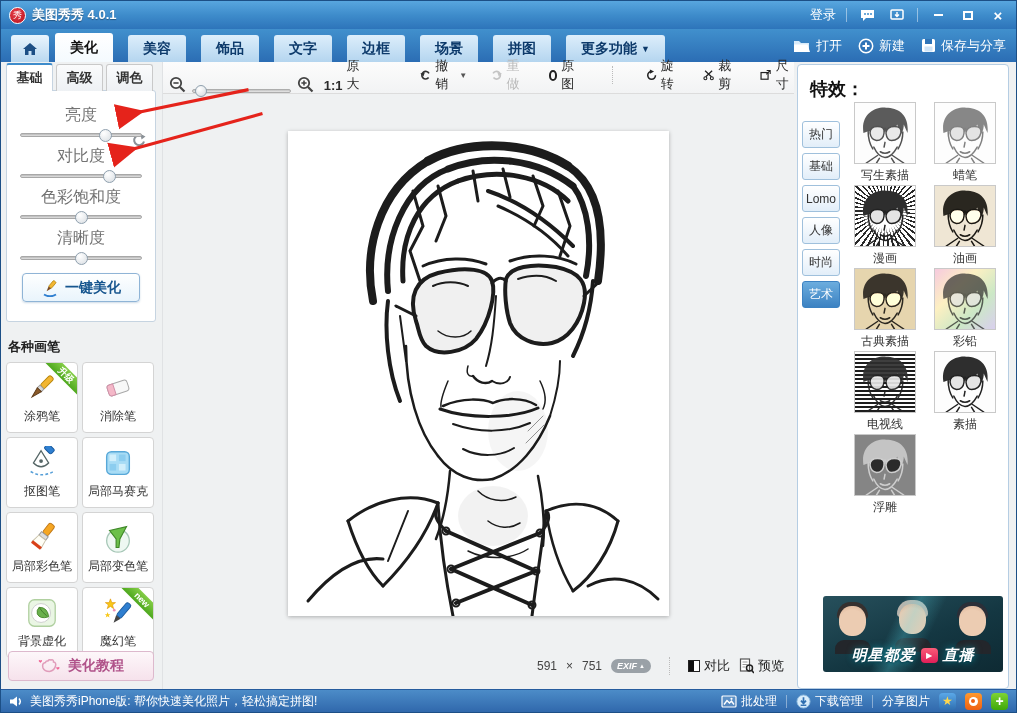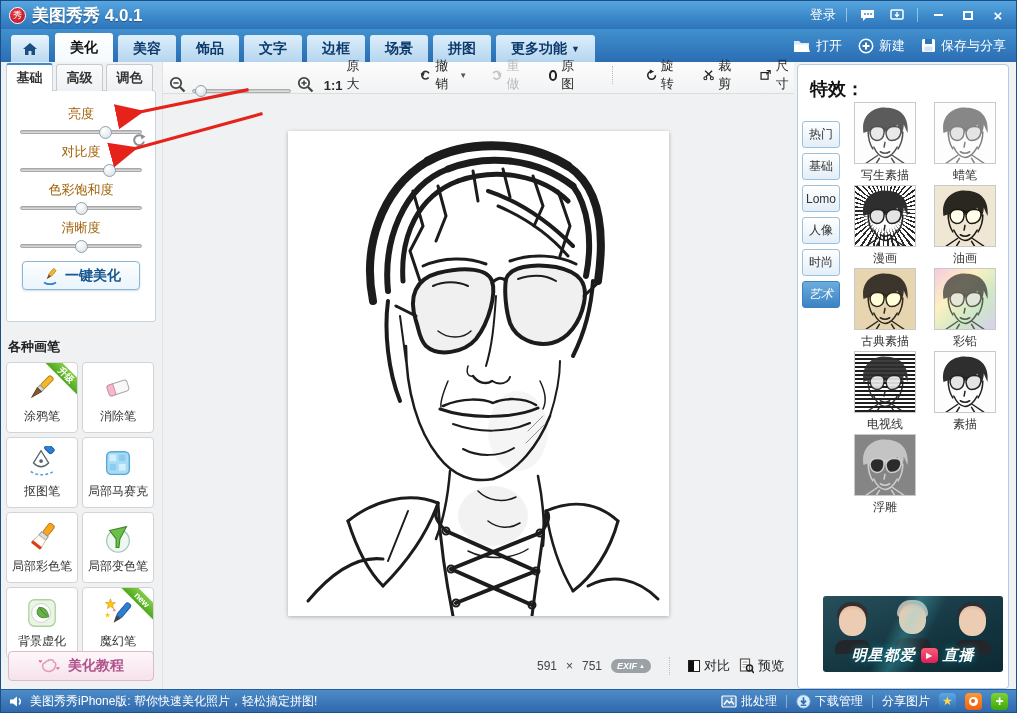--- a/index.html
+++ b/index.html
@@ -8,51 +8,51 @@
     position:relative; width:1017px; height:713px; overflow:hidden;
     font-family:"Liberation Sans","DejaVu Sans",sans-serif;
     background:#eff1f2; border:1px solid #1c4f86;
   }
   
   .titlebar{position:absolute;top:0;left:0;right:0;height:28px;
     background:linear-gradient(#58a6df,#3e8ccb 50%,#2d74ba);
     display:flex;align-items:center;padding:0 8px;color:#fff;}
   .logo{width:17px;height:17px;border-radius:50%;background:radial-gradient(circle at 40% 35%,#e8404a,#b50f1d);
     border:1px solid #fff;color:#fff;font-size:9px;display:flex;align-items:center;justify-content:center;margin-right:6px;}
-  .app-title{font-size:17px;font-weight:bold;text-shadow:0 1px 1px rgba(0,0,0,.35);}
+  .app-title{font-size:13px;font-weight:bold;text-shadow:0 1px 1px rgba(0,0,0,.35);}
   .tb-right{margin-left:auto;display:flex;align-items:center;gap:10px;font-size:13px;}
   .tb-sep{width:1px;height:14px;background:rgba(255,255,255,.45);}
   .win-btn{width:20px;height:18px;display:flex;align-items:center;justify-content:center;cursor:pointer;}
   .min-glyph{width:9px;height:2px;background:#fff;}
   .max-glyph{width:10px;height:9px;border:2px solid #fff;}
   .close-glyph{font-size:15px;font-weight:bold;line-height:1;}
   
   .tabbar{position:absolute;top:28px;left:0;right:0;height:33px;
     background:linear-gradient(#4190cd,#2b6db4);display:flex;align-items:flex-end;padding-left:10px;}
   .home-tab{width:38px;height:27px;margin-right:6px;border-radius:3px 3px 0 0;
     background:linear-gradient(#eaf5fd,#b9d8f0);display:flex;align-items:center;justify-content:center;cursor:pointer;}
-  .tab{height:27px;padding:0 15px;margin-right:5px;border-radius:3px 3px 0 0;
+  .tab{height:27px;padding:0 15px;margin-right:15px;border-radius:3px 3px 0 0;
     background:linear-gradient(#ddeefb,#b4d5ef);color:#0d3a6b;font-size:14px;font-weight:bold;
     display:flex;align-items:center;cursor:pointer;}
   .tab.active{background:linear-gradient(#ffffff,#f4fafe);color:#111;height:29px;}
   .tab .caret{font-size:9px;margin-left:4px;color:#0d3a6b;}
   .nav-actions{position:absolute;right:10px;top:0;height:33px;display:flex;align-items:center;gap:16px;color:#fff;font-size:13px;}
   .nav-act{display:flex;align-items:center;gap:5px;cursor:pointer;}
   
   .content{position:absolute;top:61px;left:0;right:0;height:629px;background:#eff1f2;display:flex;}
   
   .left-col{width:162px;position:relative;border-right:1px solid #e0e2e4;padding:2px 0 0 5px;}
   .adjust-box{position:relative;width:150px;height:232px;background:#fff;border:1px solid #c6d4e1;border-radius:0 3px 3px 3px;margin-top:26px;}
   .left-tabs{position:absolute;top:2px;left:5px;display:flex;z-index:3;}
   .ltab{width:47px;height:27px;border:1px solid #c9c9c9;border-bottom:none;border-radius:3px 3px 0 0;
     background:linear-gradient(#fafbfc,#eef1f4);font-size:13px;font-weight:bold;color:#333;
     display:flex;align-items:center;justify-content:center;margin-right:3px;cursor:pointer;}
   .ltab.active{background:#fff;border-color:#c6d4e1;border-top:2px solid #3e8ccb;height:28px;margin-top:-1px;}
   .slider-row{position:relative;margin-top:9px;}
-  .slider-label{text-align:center;font-size:13px;color:#a16207;}
+  .slider-label{text-align:center;font-size:16px;color:#737373;}
   .slider-track{position:relative;width:122px;height:4px;margin:7px auto 0;
     background:linear-gradient(#b8b8b8,#e2e2e2);border-radius:2px;border:1px solid #a8a8a8;cursor:pointer;}
   .slider-thumb{position:absolute;top:-5px;width:13px;height:13px;margin-left:-6px;border-radius:50%;
     background:radial-gradient(circle at 35% 30%,#ffffff,#d8dde2);border:1px solid #8fa0ae;cursor:pointer;}
   .reset-icon{position:absolute;top:42px;right:9px;cursor:pointer;}
   .auto-btn{display:flex;align-items:center;justify-content:center;gap:6px;width:118px;height:29px;margin:13px auto 0;
     border:1px solid #8fb4d6;border-radius:4px;background:linear-gradient(#feffff,#e9f4fc);
     box-shadow:0 1px 2px rgba(60,110,160,.25);font-size:14px;font-weight:bold;color:#17568f;cursor:pointer;}
   .brush-title{margin:16px 0 6px 2px;font-size:13px;font-weight:bold;color:#222;}
   .brush-grid{display:grid;grid-template-columns:72px 72px;gap:4px;}
@@ -94,21 +94,21 @@
   .arrows{position:absolute;left:0;top:0;width:100%;height:100%;pointer-events:none;z-index:40;}
   
   .right-col{width:222px;position:relative;}
   .fx-box{position:absolute;left:3px;top:2px;width:212px;height:625px;background:#fff;
     border:1px solid #b5cde3;border-radius:4px;}
   .fx-title{position:absolute;left:12px;top:12px;font-size:18px;font-weight:bold;color:#111;}
   .fx-cats{position:absolute;left:4px;top:56px;display:flex;flex-direction:column;gap:5px;}
   .fx-cat{width:38px;height:27px;border:1px solid #9fc0dc;border-radius:3px;
     background:linear-gradient(#ffffff,#e2eef9);font-size:12px;color:#333;
     display:flex;align-items:center;justify-content:center;cursor:pointer;}
-  .fx-cat.active{background:linear-gradient(#6cadde,#3c82c2);border-color:#3c82c2;color:#fff;font-style:italic;}
+  .fx-cat.active{background:linear-gradient(#6cadde,#3c82c2);border-color:#3c82c2;color:#fff;}
   .fx-grid{position:absolute;left:48px;top:37px;display:grid;grid-template-columns:78px 78px;column-gap:2px;row-gap:3px;}
   .fx-item{display:flex;flex-direction:column;align-items:center;cursor:pointer;}
   .fx-thumb{width:62px;height:62px;border:1px solid #c9c9c9;background:#fdfdfd;position:relative;overflow:hidden;}
   .fx-thumb svg{position:relative;width:100%;height:100%;z-index:2;}
   .fx-name{font-size:12px;color:#333;margin-top:4px;line-height:14px;}
   .fx-t0 svg{opacity:.78;}
   .fx-t1 svg{opacity:.6;filter:contrast(.85);}
   .fx-t2{background:repeating-conic-gradient(from 0deg at 50% 42%,#ffffff 0deg 5deg,#2a2a2a 5deg 8deg);}
   .fx-t2::before{content:"";position:absolute;inset:0;z-index:1;
     background:radial-gradient(circle at 50% 45%,#fff 0 34%,rgba(255,255,255,0) 52%);}

